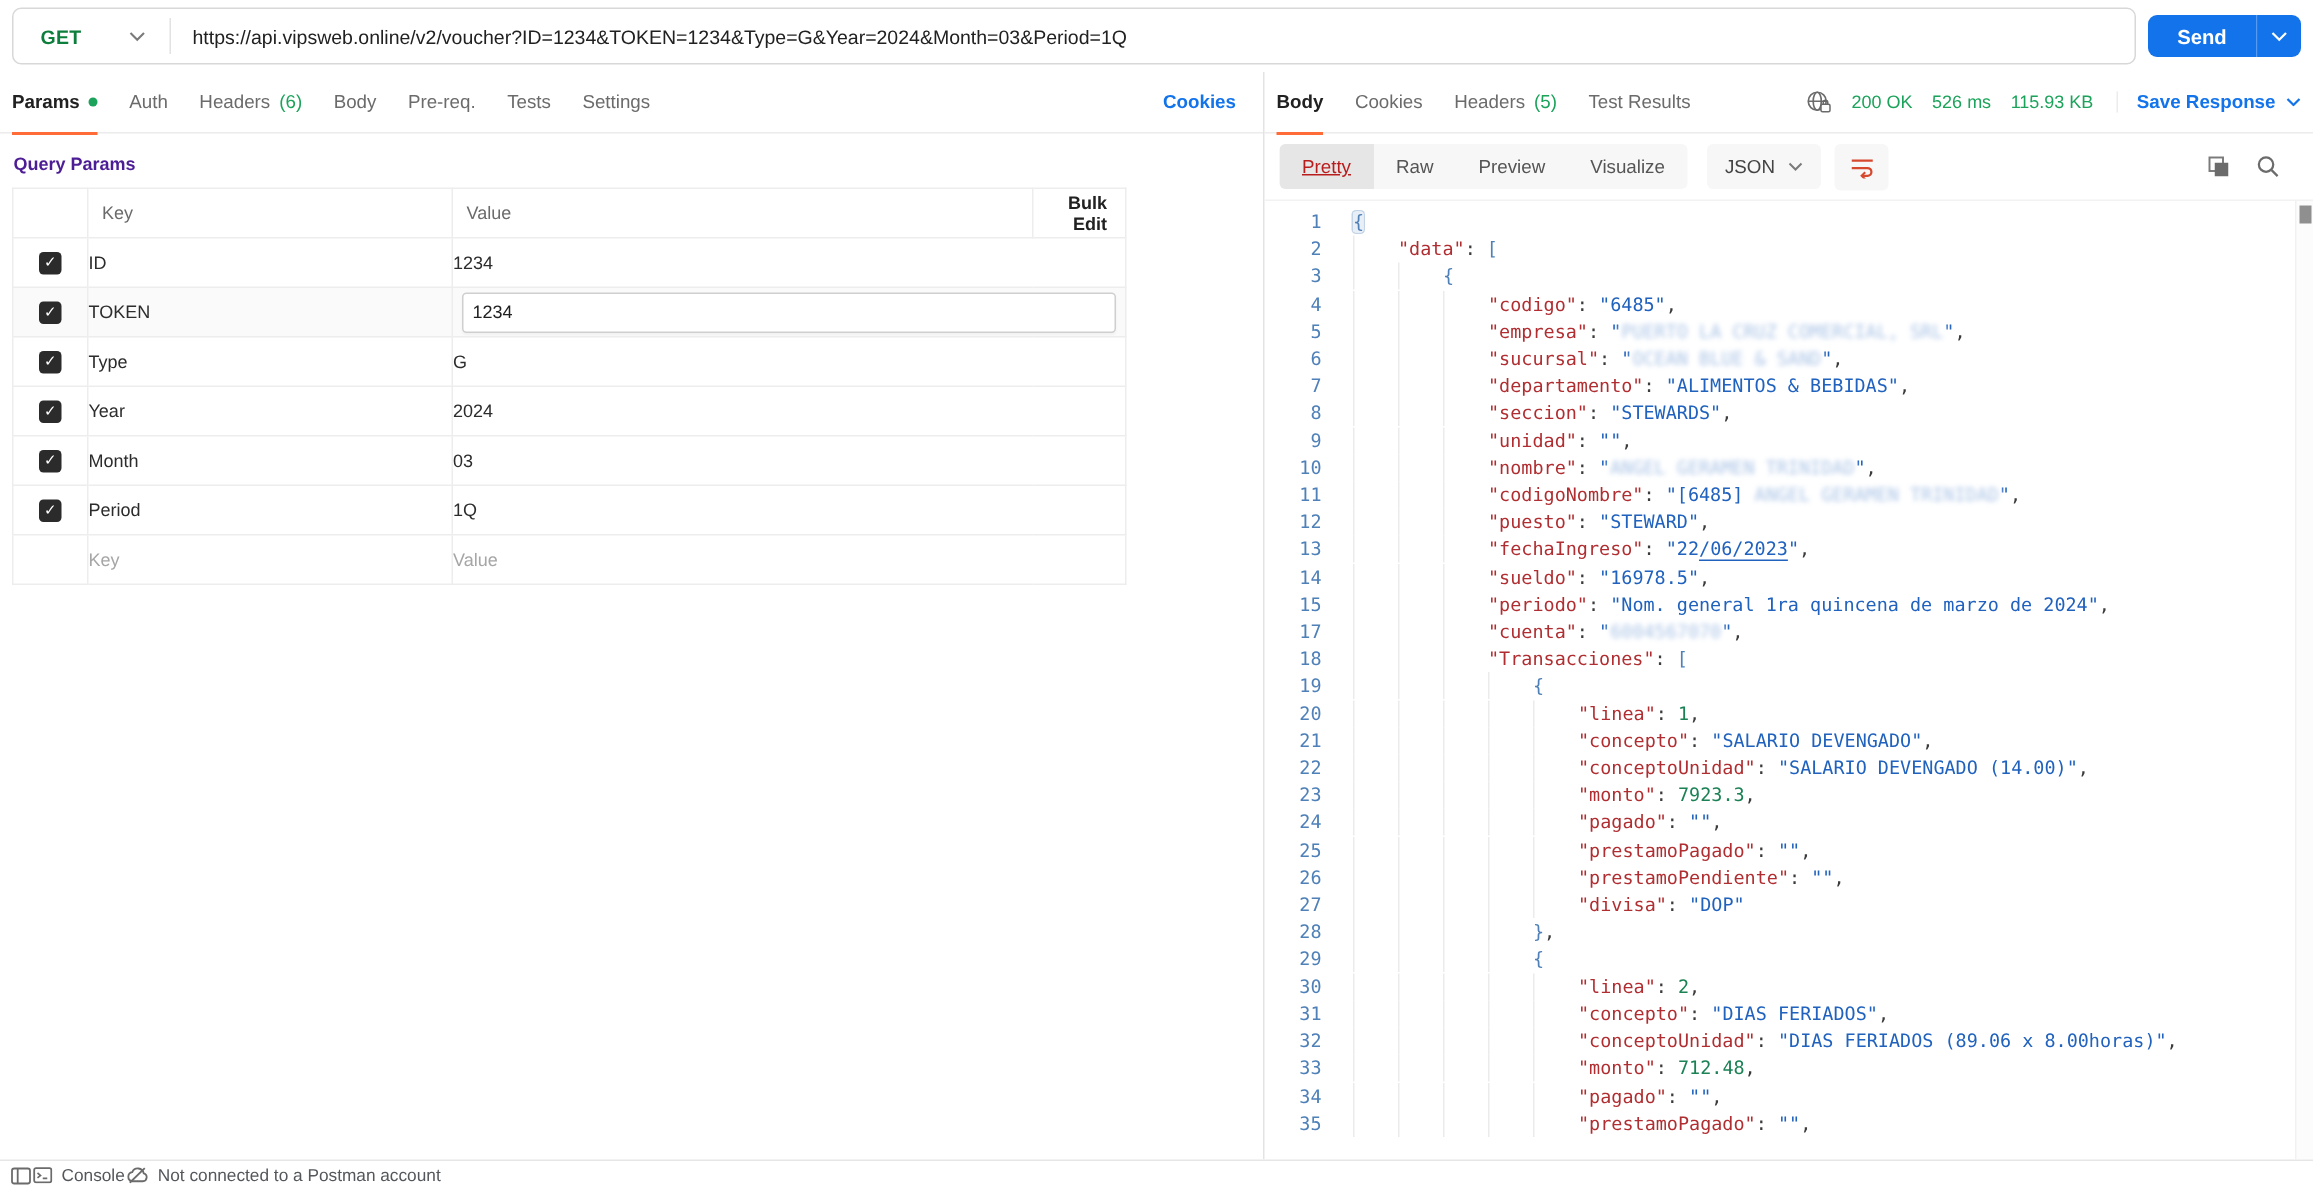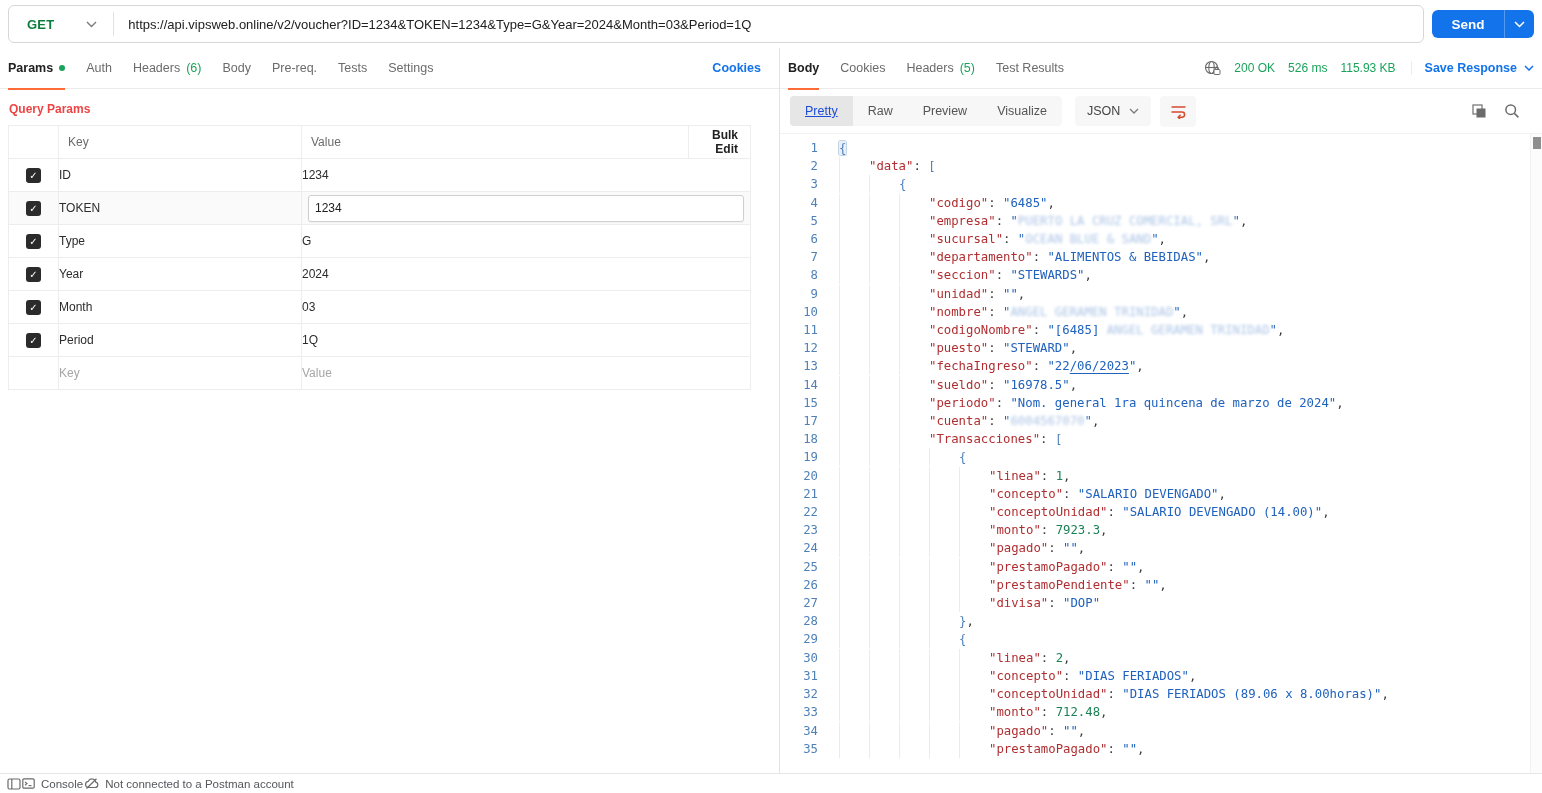--- a/index.html
+++ b/index.html
@@ -16,34 +16,34 @@
   .method-label { color:#0E7E3C; font-weight:700; font-size:13px; letter-spacing:.2px; }
   .chev { color:#7a7a7a; display:inline-flex; }
   .method-divider { width:1px; height:24px; background:#e2e2e2; }
   .url-input { flex:1; border:none; outline:none; height:100%; padding:0 14px; font-size:13px; color:#212121; font-family:"Liberation Sans",sans-serif; background:transparent; }
   .send-group { display:flex; height:28px; }
   .send-btn { width:72px; background:#1273EA; color:#fff; border:none; border-radius:6px 0 0 6px; font-size:13.5px; font-weight:700; cursor:pointer; font-family:"Liberation Sans",sans-serif; }
   .send-chev { width:30px; background:#1273EA; color:#fff; border:none; border-left:1px solid rgba(255,255,255,.28); border-radius:0 6px 6px 0; display:flex; align-items:center; justify-content:center; cursor:pointer; }
 
   
   .main { display:flex; height:725px; }
-  .left-panel { width:780px; border-right:1px solid #e3e3e3; display:flex; flex-direction:column; }
+  .left-panel { width:843px; border-right:1px solid #e3e3e3; display:flex; flex-direction:column; }
   .right-panel { flex:1; display:flex; flex-direction:column; min-width:0; }
 
   
   .tabs-row { height:41px; flex:none; display:flex; align-items:center; padding:0 8px; border-bottom:1px solid #ececec; }
   .tab { position:relative; height:41px; display:flex; align-items:center; gap:6px; margin-right:21px; color:#6b6b6b; font-size:12.5px; cursor:pointer; white-space:nowrap; }
   .tab .cnt { color:#1CA35B; }
   .tab.active { color:#212121; font-weight:700; }
   .tab.active::after { content:""; position:absolute; left:0; right:0; bottom:-1px; height:2px; background:#FF6C37; }
   .dot { width:6px; height:6px; border-radius:50%; background:#1CA35B; }
   .cookies-link { margin-left:auto; color:#1273EA; font-weight:700; font-size:12.5px; cursor:pointer; padding-right:10px; }
 
   
-  .qp-title { padding:13px 8px 9px 9px; font-size:12px; font-weight:600; color:#ef4444; }
+  .qp-title { padding:13px 8px 9px 9px; font-size:12px; font-weight:600; color:#4c1d95; }
   .qp-table { width:743px; margin-left:8px; border-collapse:collapse; font-size:12px; }
   .qp-table td, .qp-table th { border:1px solid #ededed; height:33px; padding:0; }
   .qp-table th { font-weight:400; color:#6b6b6b; text-align:left; padding-left:9px; }
   .qp-table th.th-bulk { font-weight:700; color:#212121; text-align:right; padding-right:12px; }
   .col-cb { width:50px; }
   .col-key { width:243px; }
   .col-bulk { width:62px; }
   .cell-cb { text-align:center; }
   .checkbox { width:15px; height:15px; margin:0 auto; background:#2b2b2b; border-radius:3px; color:#fff; font-size:10px; line-height:15px; text-align:center; cursor:pointer; }
   .cell-key, .cell-val { padding-left:9px; color:#2c2c2c; cursor:text; }
@@ -55,21 +55,21 @@
   
   .res-status { margin-left:auto; display:flex; align-items:center; gap:13px; font-size:12px; }
   .status-green { color:#1CA35B; font-weight:500; }
   .globe { color:#6b6b6b; display:inline-flex; }
   .save-response { display:flex; align-items:center; gap:7px; color:#1273EA; font-weight:700; font-size:12.5px; border-left:1px solid #ececec; padding-left:13px; margin-left:2px; cursor:pointer; }
 
   
   .res-toolbar { height:45px; flex:none; display:flex; align-items:center; padding:0 10px; border-bottom:1px solid #f2f2f2; }
   .seg { display:flex; background:#f7f7f7; border-radius:4px; overflow:hidden; }
   .seg-btn { border:none; background:transparent; padding:8px 15px; font-size:12.5px; color:#555; cursor:pointer; font-family:"Liberation Sans",sans-serif; }
-  .seg-btn.active { background:#e6e6e6; color:#1d4ed8;text-decoration:underline; }
+  .seg-btn.active { background:#e6e6e6; color:#b91c1c;text-decoration:underline; }
   .json-pill { margin-left:13px; display:flex; align-items:center; gap:9px; background:#f7f7f7; border-radius:4px; padding:8px 12px; color:#444; font-size:12.5px; cursor:pointer;text-align:center; }
   .wrap-pill { margin-left:9px; width:36px; height:31px; background:#f7f7f7; border-radius:4px; display:flex; align-items:center; justify-content:center; color:#D6492F; cursor:pointer; }
   .toolbar-icons { margin-left:auto; display:flex; align-items:center; gap:17px; color:#555; padding-right:12px; }
   .toolbar-icons > span { cursor:pointer; display:inline-flex; }
 
   
   .code-wrap { position:relative; flex:1; overflow:hidden; padding-top:5px; font-family:"DejaVu Sans Mono", monospace; font-size:12.3px; line-height:18.2px; }
   .code-line { display:flex; }
   .ln { flex:none; width:44px; text-align:right; padding-right:6px; color:#4F81B8; }
   .ct { white-space:pre; padding-left:15px; }

